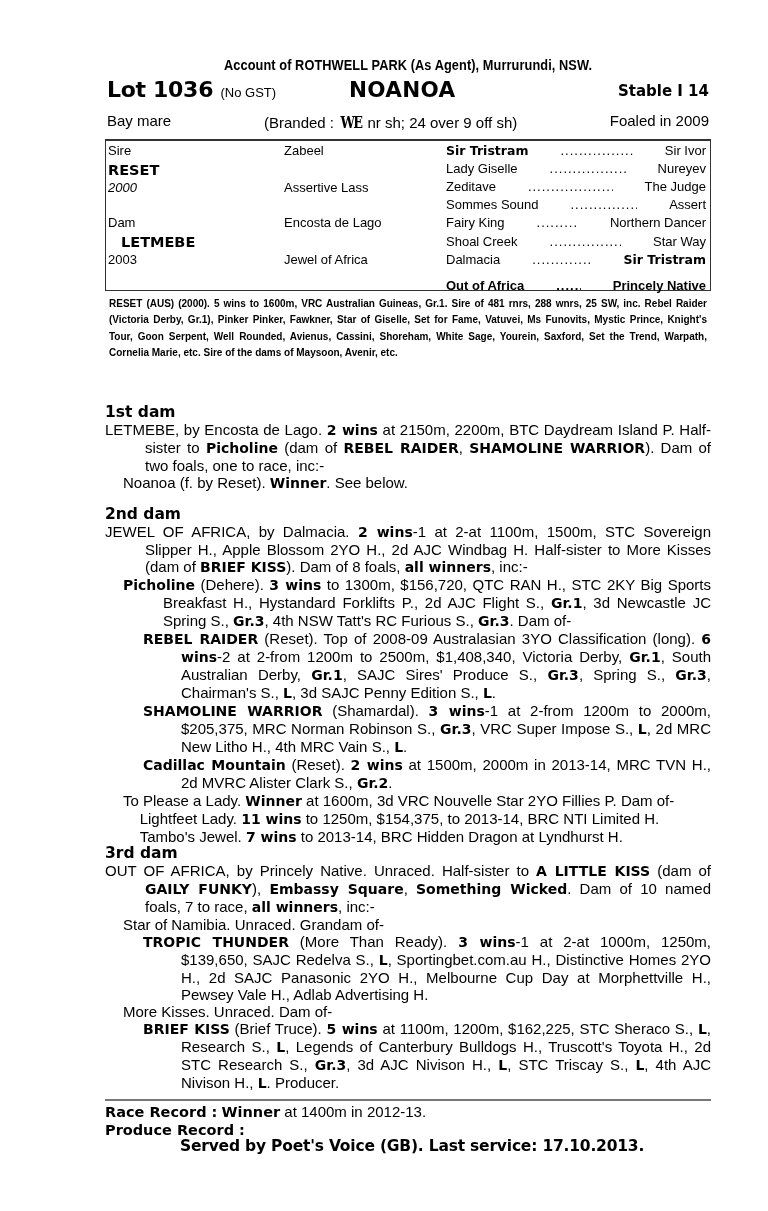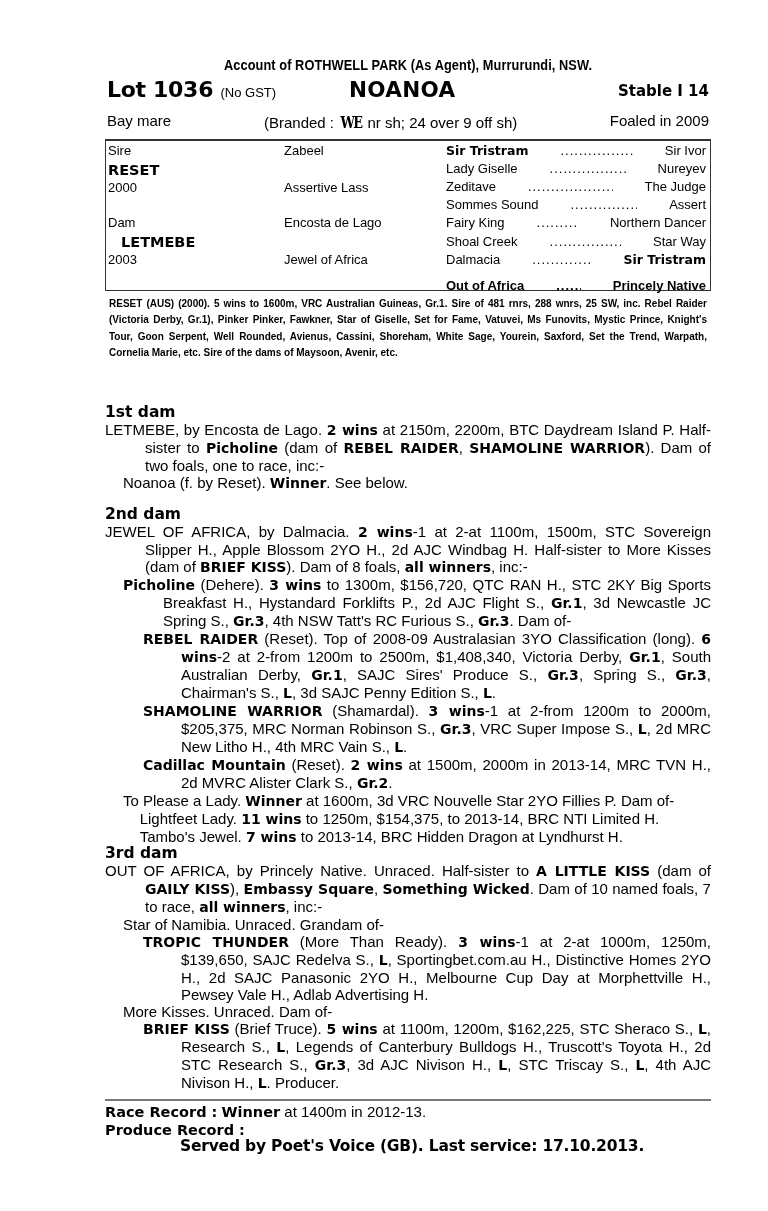--- a/index.html
+++ b/index.html
@@ -63,21 +63,21 @@
       <span>(Branded :</span>
       <span class="brandmark">WE</span>
       <span>nr sh; 24 over 9 off sh)</span>
     </div>
     <div class="foaled">Foaled in 2009</div>
   </div>
 
   <div class="ped">
     <div class="pc" style="left:2px;top:1px;">Sire</div>
     <div class="pc big" style="left:2px;top:20px;">RESET</div>
-    <div class="pc" style="left:2px;top:38px;">2000</div>
+    <div class="pc" style="left:2px;top:38px;font-style:italic;">2000</div>
     <div class="pc" style="left:2px;top:73px;">Dam</div>
     <div class="pc big" style="left:2px;top:92px;margin-left:13px;">LETMEBE</div>
     <div class="pc" style="left:2px;top:110px;">2003</div>
 
     <div class="pc" style="left:178px;top:1px;">Zabeel</div>
     <div class="pc" style="left:178px;top:38px;">Assertive Lass</div>
     <div class="pc" style="left:178px;top:73px;">Encosta de Lago</div>
     <div class="pc" style="left:178px;top:110px;">Jewel of Africa</div>
 
     <div class="gp" style="top:1px;">
@@ -142,21 +142,21 @@
         <div class="p i3"><b>Cadillac Mountain</b> (Reset). <b>2 wins</b> at 1500m, 2000m in 2013-14, MRC TVN H., 2d MVRC Alister Clark S., <b>Gr.2</b>.</div>
         <div class="p i2">To Please a Lady. <b>Winner</b> at 1600m, 3d VRC Nouvelle Star 2YO Fillies P. Dam of-</div>
         <div class="p i2">&nbsp;&nbsp;&nbsp;&nbsp;Lightfeet Lady. <b>11 wins</b> to 1250m, $154,375, to 2013-14, BRC NTI Limited H.</div>
         <div class="p i2">&nbsp;&nbsp;&nbsp;&nbsp;Tambo's Jewel. <b>7 wins</b> to 2013-14, BRC Hidden Dragon at Lyndhurst H.</div>
       </div>
   </div>
 
   <div class="sec" style="top:845px;">
     <h3>3rd dam</h3>
     <div>
-        <div class="p hang1">OUT OF AFRICA, by Princely Native. Unraced. Half-sister to <b>A LITTLE KISS</b> (dam of <b>GAILY KISS</b>), <b>Embassy Square</b>, <b>Something Wicked</b>. Dam of 10 named foals, 7 to race, <b>all winners</b>, inc:-</div>
+        <div class="p hang1">OUT OF AFRICA, by Princely Native. Unraced. Half-sister to <b>A LITTLE KISS</b> (dam of <b>GAILY FUNKY</b>), <b>Embassy Square</b>, <b>Something Wicked</b>. Dam of 10 named foals, 7 to race, <b>all winners</b>, inc:-</div>
         <div class="p i1">Star of Namibia. Unraced. Grandam of-</div>
         <div class="p i3"><b>TROPIC THUNDER</b> (More Than Ready). <b>3 wins</b>-1 at 2-at 1000m, 1250m, $139,650, SAJC Redelva S., <b>L</b>, Sportingbet.com.au H., Distinctive Homes 2YO H., 2d SAJC Panasonic 2YO H., Melbourne Cup Day at Morphettville H., Pewsey Vale H., Adlab Advertising H.</div>
         <div class="p i1">More Kisses. Unraced. Dam of-</div>
         <div class="p i3"><b>BRIEF KISS</b> (Brief Truce). <b>5 wins</b> at 1100m, 1200m, $162,225, STC Sheraco S., <b>L</b>, Research S., <b>L</b>, Legends of Canterbury Bulldogs H., Truscott's Toyota H., 2d STC Research S., <b>Gr.3</b>, 3d AJC Nivison H., <b>L</b>, STC Triscay S., <b>L</b>, 4th AJC Nivison H., <b>L</b>. Producer.</div>
       </div>
   </div>
 
   <div class="rule"></div>
 
   <div class="race">

